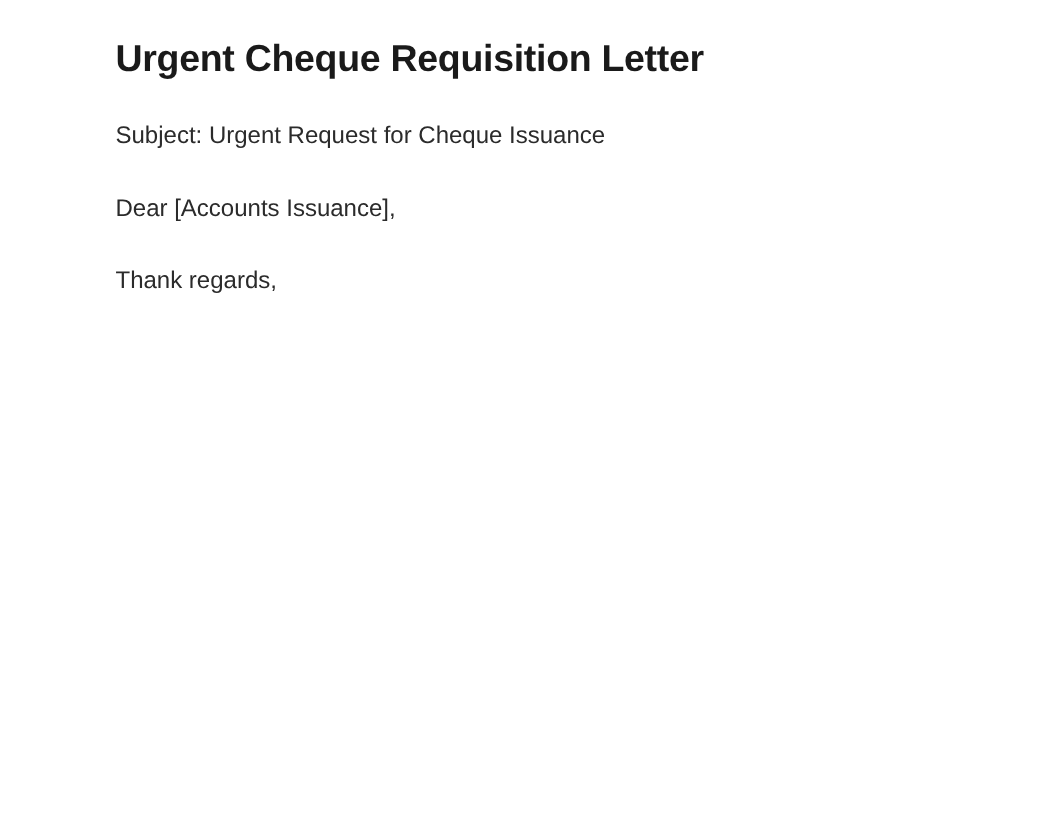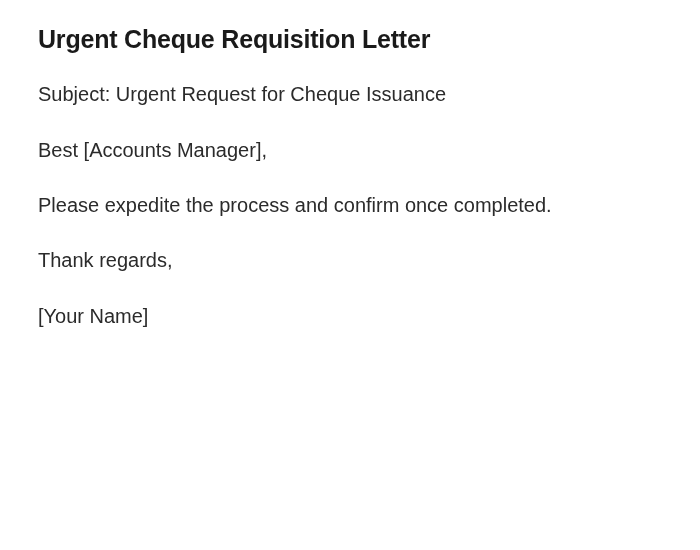--- a/index.html
+++ b/index.html
@@ -10,41 +10,40 @@
   body {
     width: 700px;
     height: 550px;
     font-family: "Liberation Sans", sans-serif;
     color: #222222;
     overflow: hidden;
   }
   .document {
     padding: 24px 38px 0 38px;
     box-sizing: border-box;
+    margin-left: 39px;
   }
   .doc-title {
     font-size: 25px;
     font-weight: bold;
     color: #1a1a1a;
     line-height: 1.25;
     margin: 0 0 22px 0;
     letter-spacing: -0.2px;
   }
   .doc-para {
-    font-size: 20px;
+    font-size: 16px;
     line-height: 1.72;
     color: #2b2b2b;
     margin: 0 0 21px 0;
     max-width: 600px;
     font-weight: 400;
   }
 </style>
 </head>
 <body>
 
 <div class="document">
   <h1 class="doc-title">Urgent Cheque Requisition Letter</h1>
   <p class="doc-para">Subject: Urgent Request for Cheque Issuance</p>
-  <p class="doc-para">Best [Accounts Manager],</p>
-  <p class="doc-para">Please expedite the process and confirm once completed.</p>
+  <p class="doc-para">Dear [Accounts Issuance],</p>
   <p class="doc-para">Thank regards,</p>
-  <p class="doc-para">[Your Name]</p>
 </div>
 
 </body></html>

